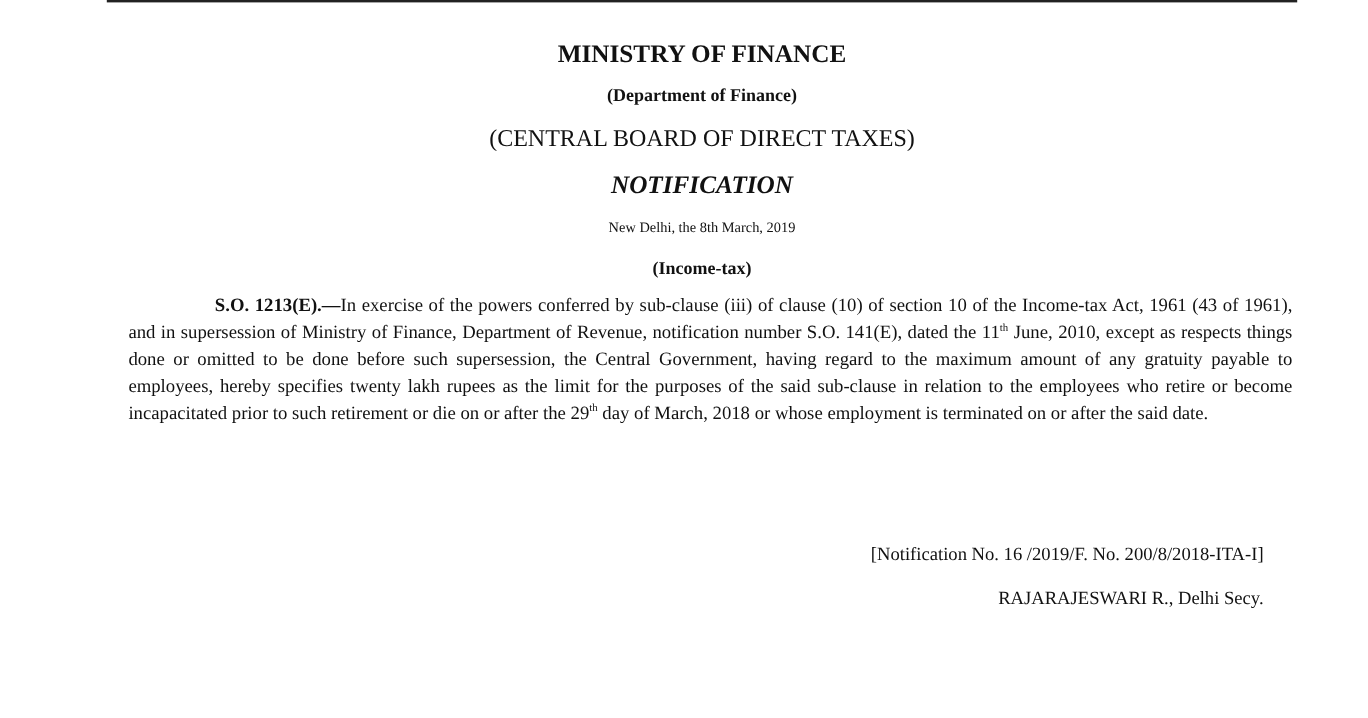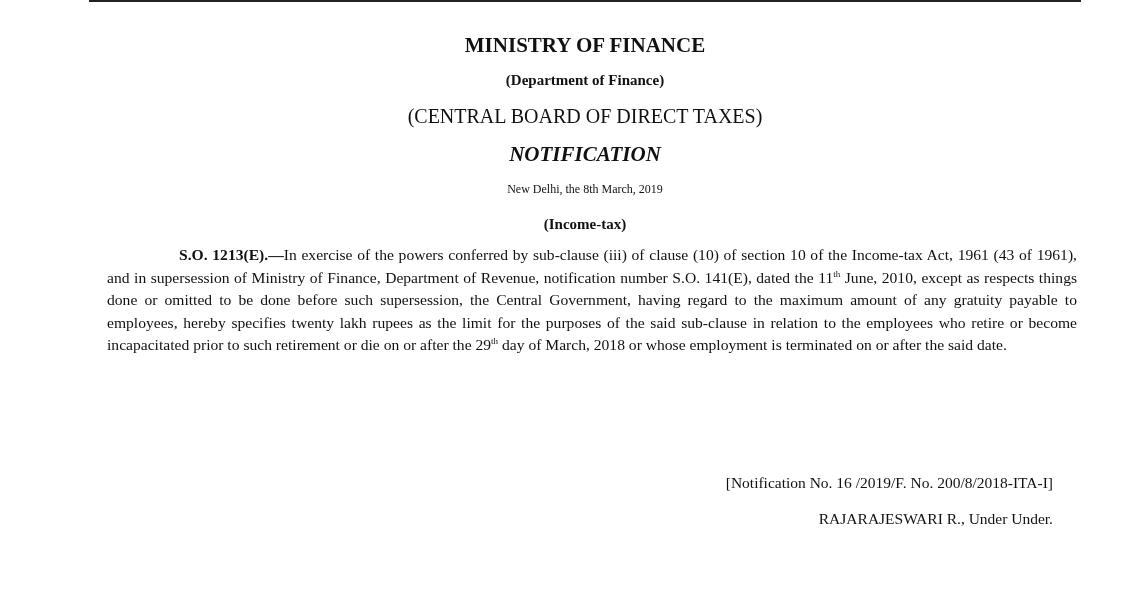--- a/index.html
+++ b/index.html
@@ -84,21 +84,20 @@
       line-height: 0;
       vertical-align: super;
     }
     .right {
       position: absolute;
       right: 87px;
       text-align: right;
       white-space: nowrap;
       font-size: 15.5px;
       line-height: 18px;
-      margin-top: 20px;
     }
     .ref {
       top: 454px;
     }
     .signatory {
       top: 490px;
     }
   </style>
 </head>
 <body>
@@ -108,13 +107,13 @@
 <div class="center ministry">MINISTRY OF FINANCE</div>
 <div class="center dept">(Department of Finance)</div>
 <div class="center board">(CENTRAL BOARD OF DIRECT TAXES)</div>
 <div class="center notif-title">NOTIFICATION</div>
 <div class="center dateline">New Delhi, the 8th March, 2019</div>
 <div class="center subject">(Income-tax)</div>
 
 <p class="body-para"><span class="lead">S.O. 1213(E).—</span><span>In exercise of the powers conferred by sub-clause (iii) of clause (10) of section 10 of the Income-tax Act, 1961 (43 of 1961), and in supersession of Ministry of Finance, Department of Revenue, notification number S.O. 141(E), dated the 11</span><sup>th</sup><span> June, 2010, except as respects things done or omitted to be done before such supersession, the Central Government, having regard to the maximum amount of any gratuity payable to employees, hereby specifies twenty lakh rupees as the limit for the purposes of the said sub-clause in relation to the employees who retire or become incapacitated prior to such retirement or die on or after the 29</span><sup>th</sup><span> day  of March, 2018 or whose employment is terminated on or after the said date.</span></p>
 
 <div class="right ref">[Notification No. 16 /2019/F. No. 200/8/2018-ITA-I]</div>
-<div class="right signatory">RAJARAJESWARI R., Under Under.</div>
+<div class="right signatory">RAJARAJESWARI R., Delhi Secy.</div>
 
 </body></html>

